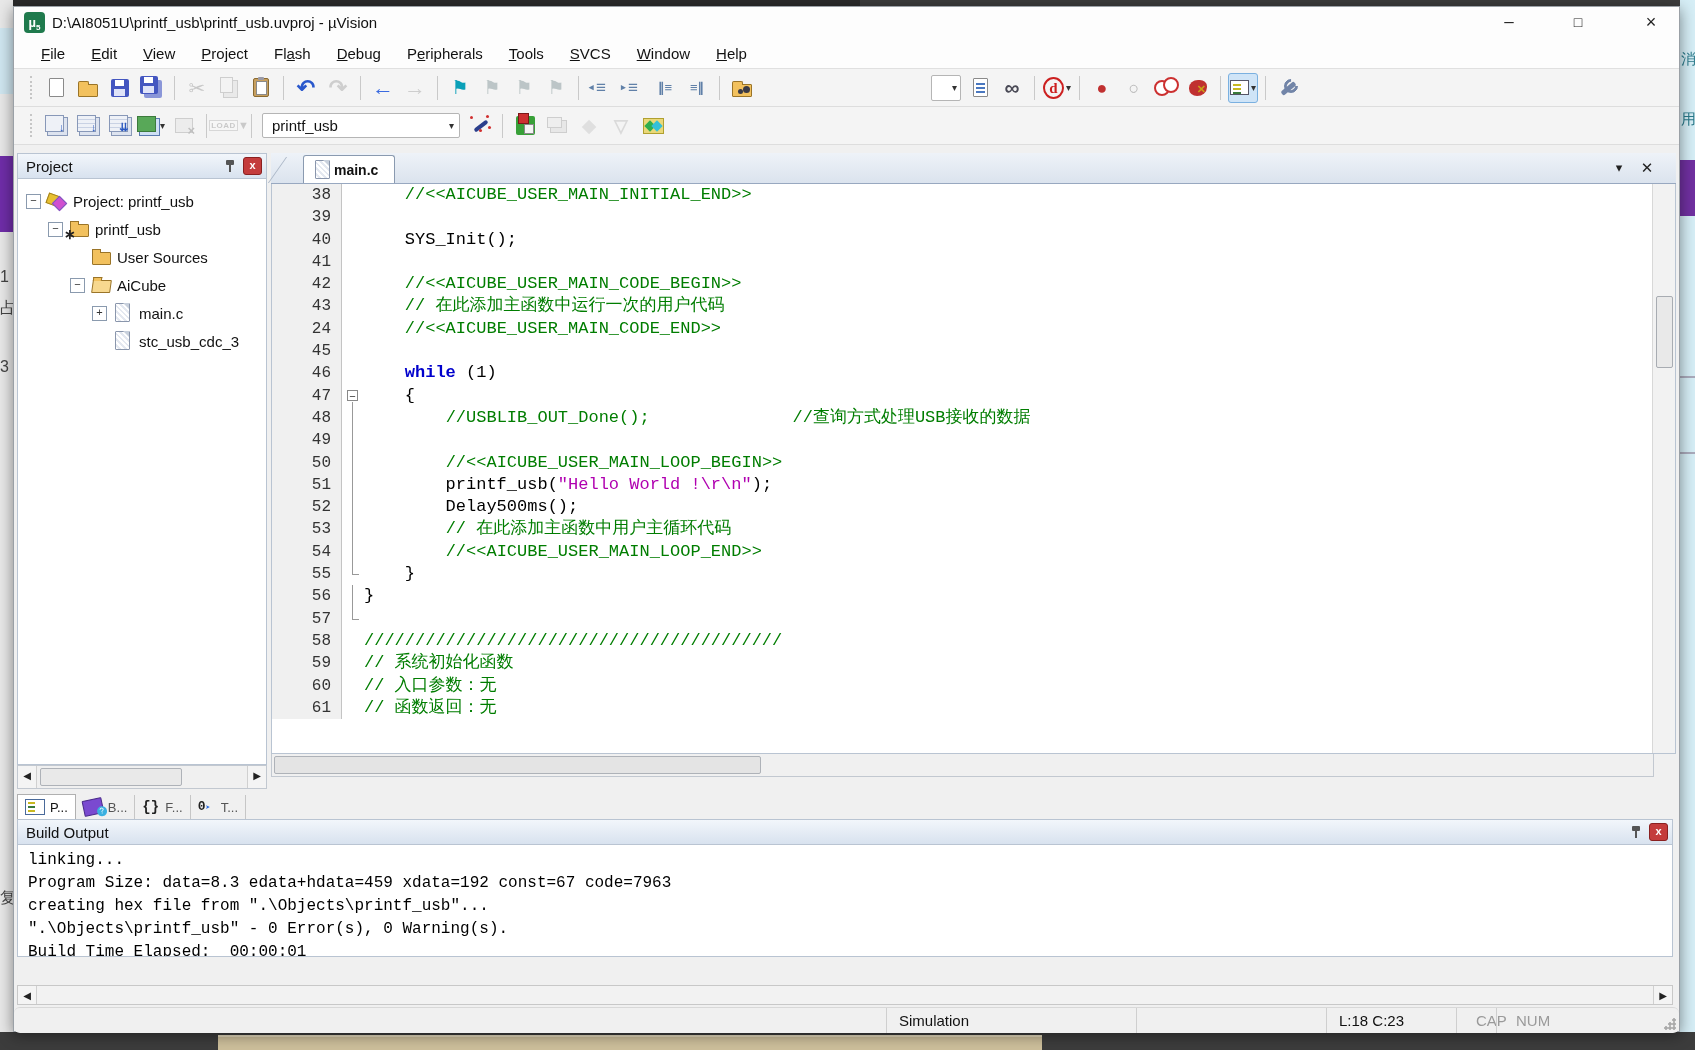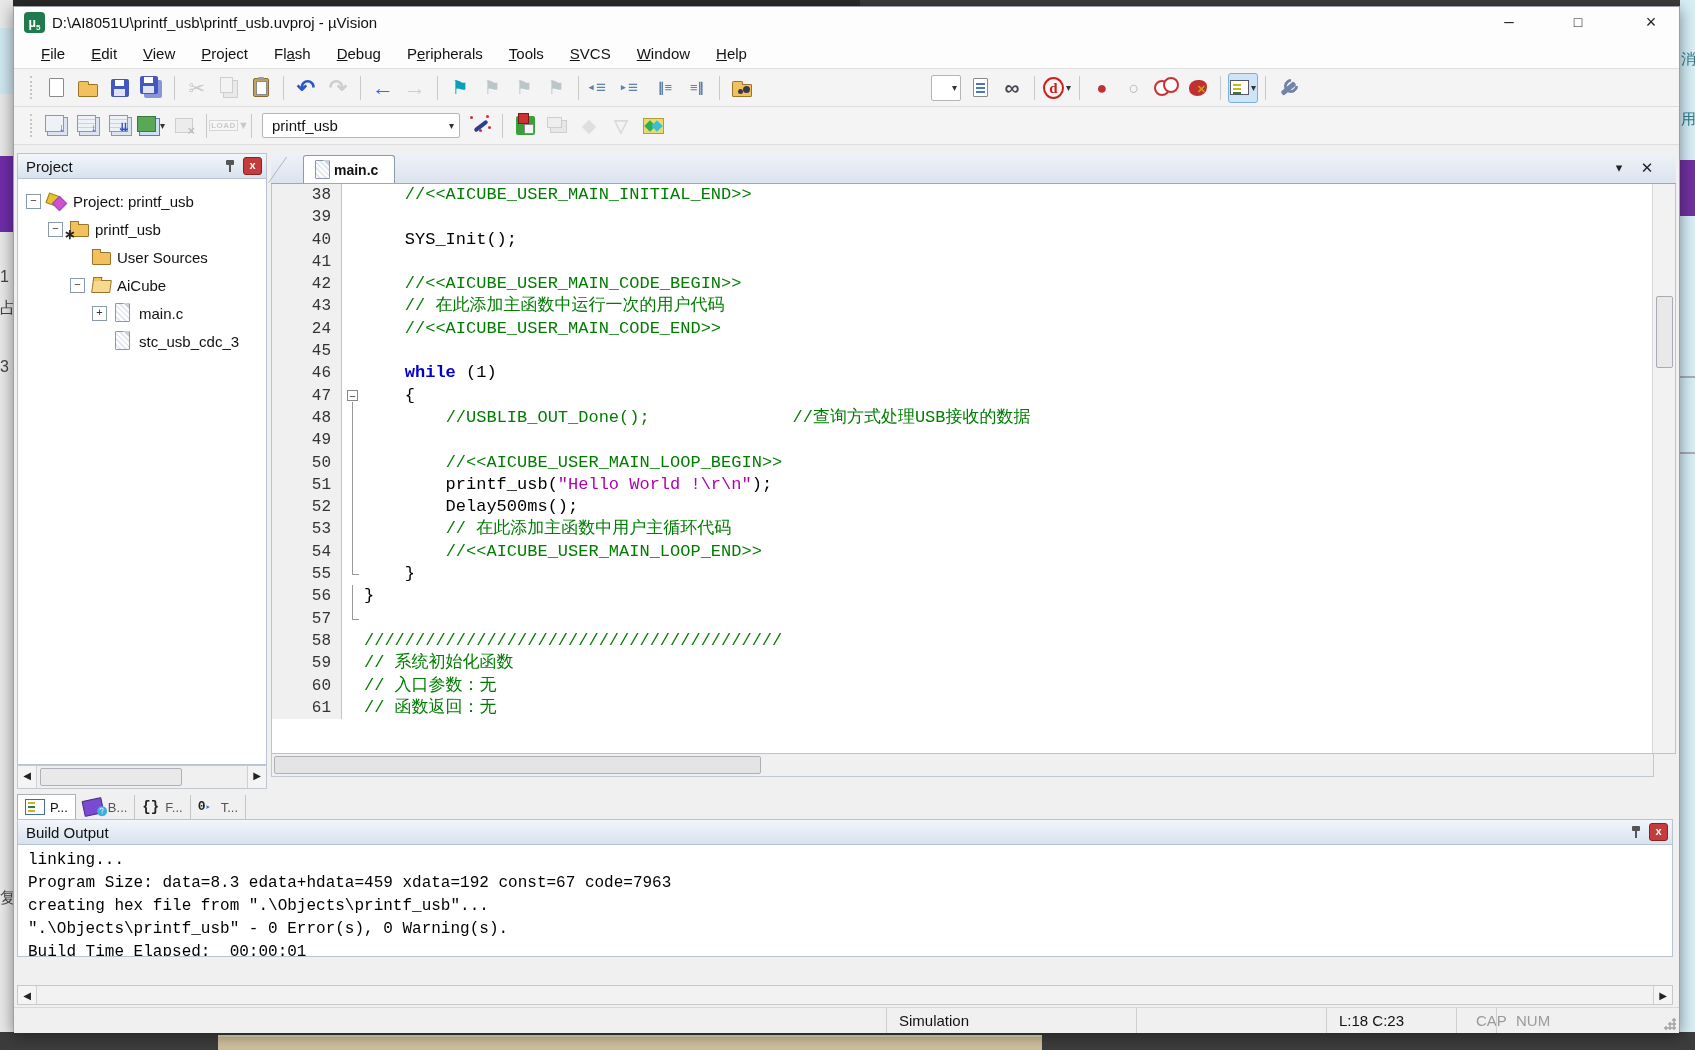--- a/index.html
+++ b/index.html
@@ -176,21 +176,21 @@
   .tok-c{color:#007d00;} .tok-k{color:#0000cc;font-weight:bold;} .tok-s{color:#b000b0;}
   .ehscroll{height:22px;background:#f0f0f0;border:1px solid #c2c8d0;border-top:none;position:relative;margin-right:22px;}
   .ethumb{position:absolute;left:2px;top:2px;width:485px;height:16px;background:#e4e4e4;border:1px solid #aeb2b8;border-radius:2px;}
   
   .bpanel{position:absolute;left:3px;top:812px;width:1656px;}
   .bcontent{height:112px;background:#fff;border:1px solid #b9c4d2;border-top:none;padding:4px 0 0 10px;box-sizing:border-box;overflow:hidden;}
   .bline{font:16px "Liberation Mono","DejaVu Sans Mono",monospace;color:#000;line-height:23px;white-space:pre;}
   .botscroll{position:absolute;left:3px;top:978px;width:1656px;height:20px;background:#f2f2f2;border:1px solid #c8c8c8;
              box-sizing:border-box;display:flex;align-items:center;}
   
-  .statusbar{position:absolute;left:0;top:1000px;width:100%;height:25px;background:#f0f0f0;border-top:1px solid #d8d8d8;font-size:15px;color:#111;}
+  .statusbar{position:absolute;left:0;top:1000px;width:100%;height:25px;background:#f0f0f0;border-top:1px solid #d8d8d8;font-size:15px;color:#111;border-radius:6px;}
   .scell{position:absolute;top:0;height:25px;line-height:25px;border-left:1px solid #cfcfcf;padding-left:12px;box-sizing:border-box;}
   .scell.cap,.scell.num{color:#9a9a9a;padding-left:19px;}
   .grip{position:absolute;right:3px;bottom:3px;width:12px;height:12px;
         background:radial-gradient(circle at 2px 10px,#aaa 1.5px,transparent 2px),
                    radial-gradient(circle at 6px 6px,#aaa 1.5px,transparent 2px),
                    radial-gradient(circle at 10px 2px,#aaa 1.5px,transparent 2px),
                    radial-gradient(circle at 6px 10px,#aaa 1.5px,transparent 2px),
                    radial-gradient(circle at 10px 6px,#aaa 1.5px,transparent 2px),
                    radial-gradient(circle at 10px 10px,#aaa 1.5px,transparent 2px);}
 </style>

